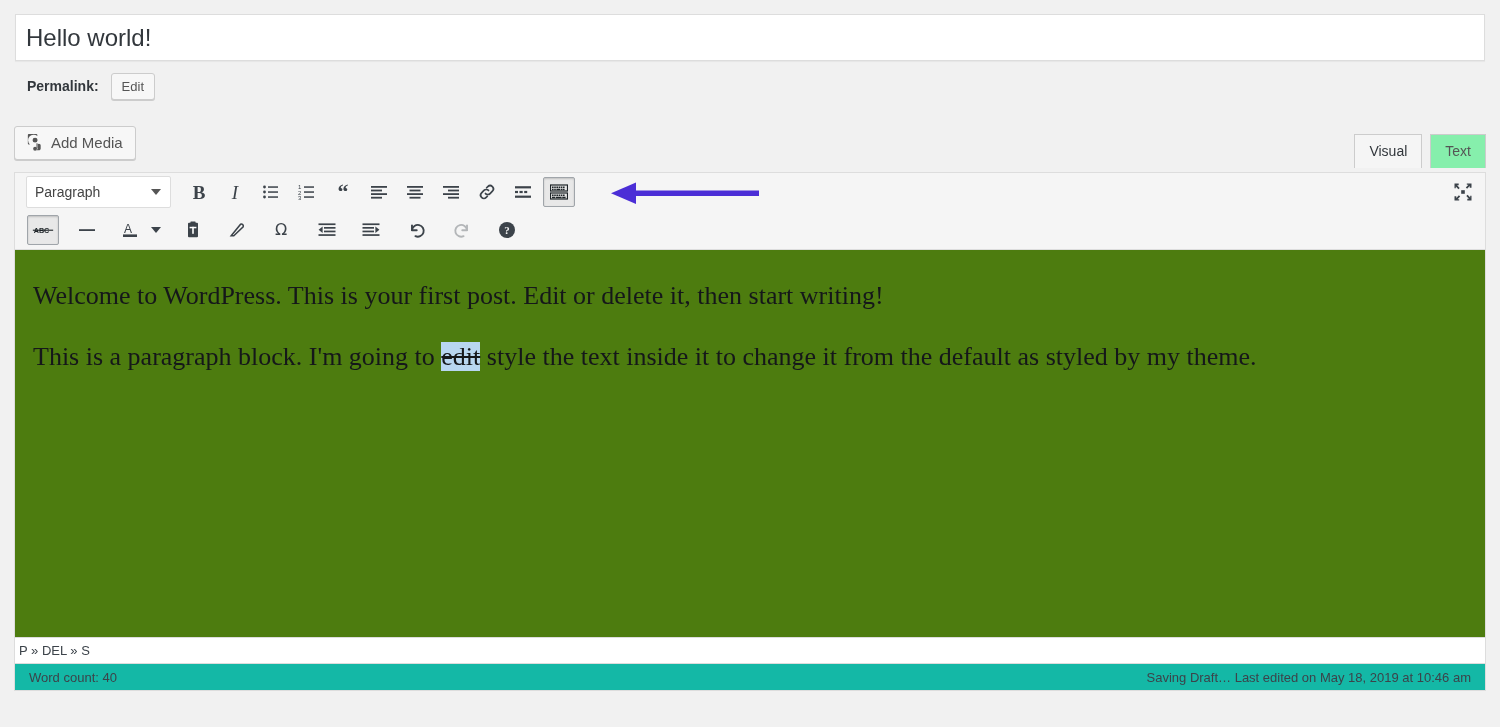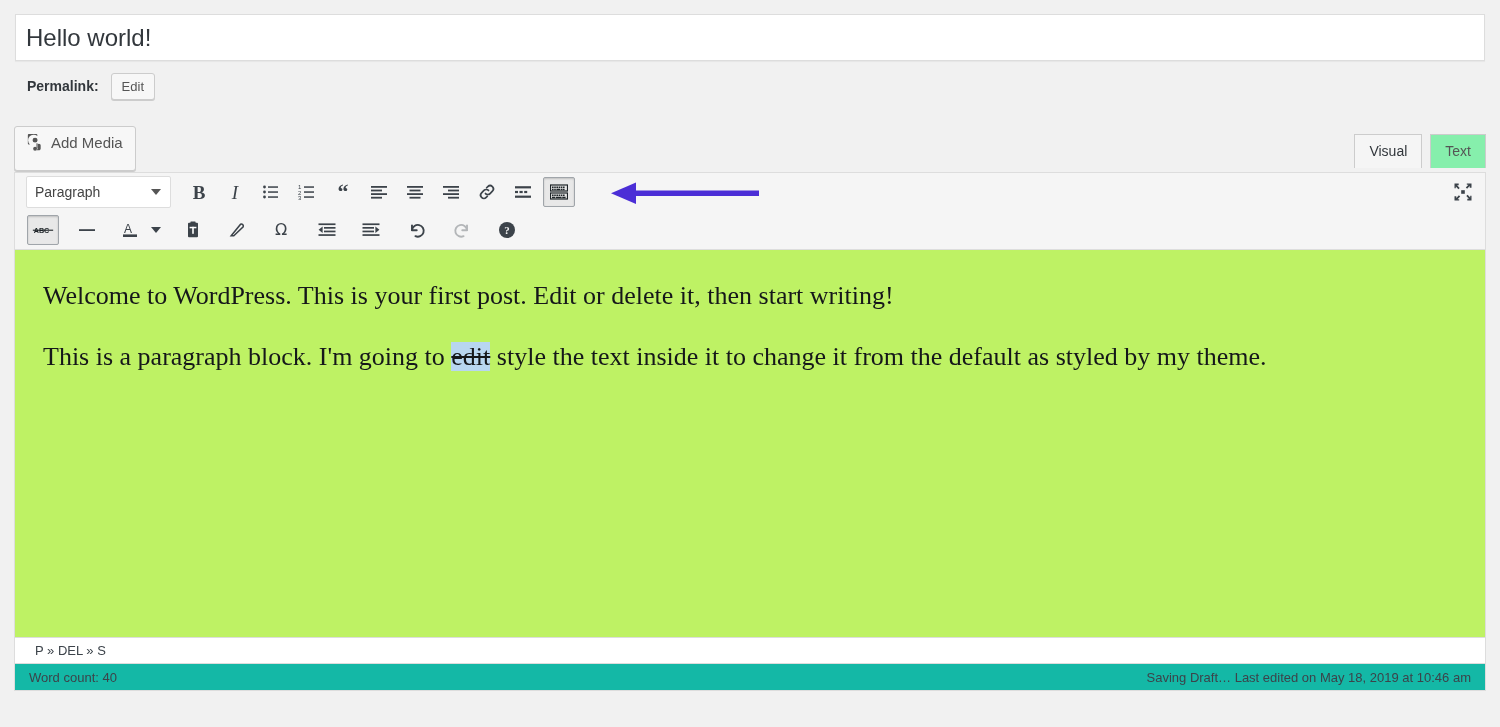--- a/index.html
+++ b/index.html
@@ -74,21 +74,21 @@
     left: 14px; top: 126px;
     width: 1472px; height: 40px;
   }
   .add-media-btn {
     display: inline-flex; align-items: center; gap: 7px;
     background: #f7f7f7;
     border: 1px solid #ccc;
     border-radius: 3px;
     color: #555;
     font-size: 15px;
-    padding: 6px 12px 18px 10px;
+    padding: 6px 12px 7px 10px;
     box-shadow: 0 1px 0 #ccc;
     font-family: "Liberation Sans", sans-serif;
     cursor: pointer;
   }
   .add-media-btn .ico { width: 19px; height: 19px; display: block; }
 
   
   .tabs {
     position: absolute;
     right: 14px; top: 134px;
@@ -187,22 +187,22 @@
     position: absolute;
     left: 609px; top: 181px;
     width: 150px; height: 25px;
     pointer-events: none;
   }
 
   
   .content {
     position: relative;
     height: 400px;
-    padding: 26px 28px 0 28px;
-    background: #bef264;
+    padding: 26px 28px 0 18px;
+    background: #4d7c0f;
     overflow: hidden;
   }
   .content p {
     font-family: "Liberation Serif", "DejaVu Serif", serif;
     font-size: 26px;
     line-height: 1.5;
     color: #15171a;
     margin: 0 0 22px 0;
     font-weight: 400;
   }
@@ -213,21 +213,21 @@
   }
 
   
   .path-bar {
     position: absolute;
     left: 0; right: 0; bottom: 27px;
     height: 26px;
     background: #fff;
     border-top: 1px solid #ddd;
     display: flex; align-items: center;
-    padding: 0 20px;
+    padding: 0 4px;
     font-size: 13px;
     color: #3c434a;
   }
   .wc-bar {
     position: absolute;
     left: 0; right: 0; bottom: 0;
     height: 27px;
     background: #14b8a6;
     border-top: 1px solid #ddd;
     display: flex; align-items: center; justify-content: space-between;

